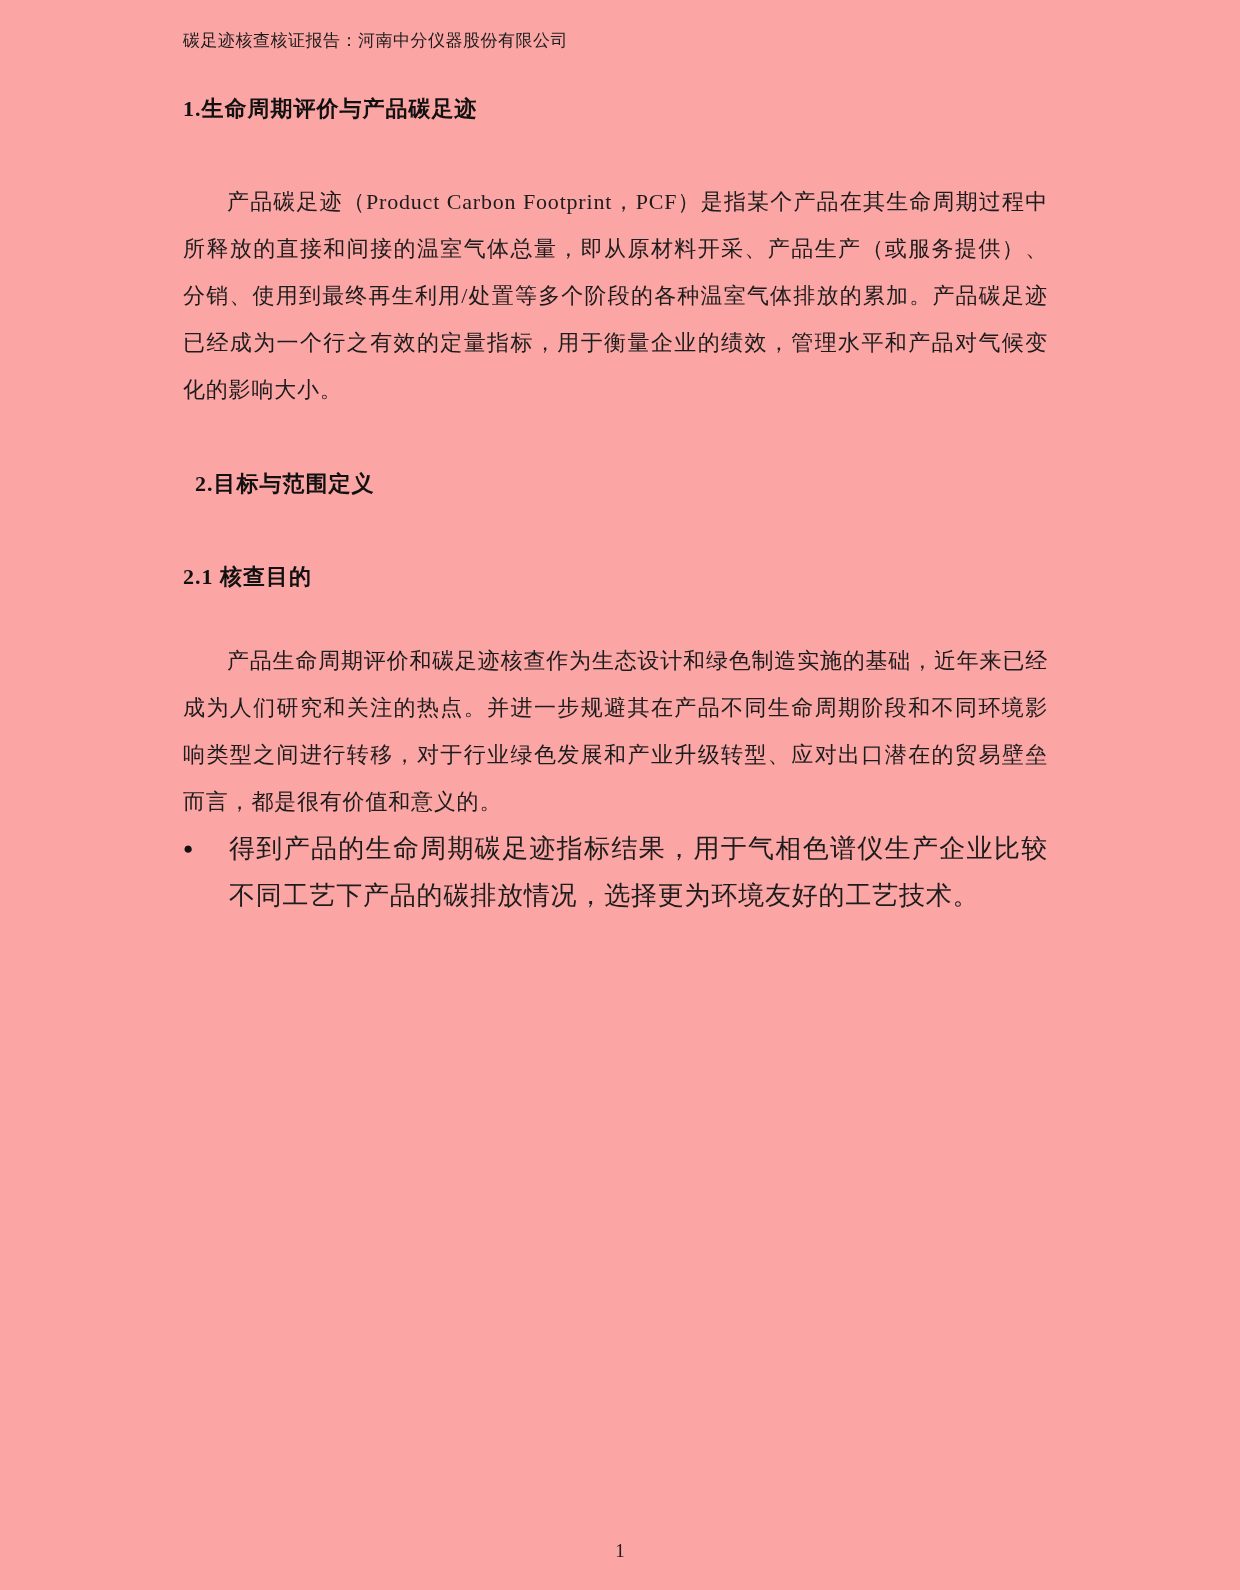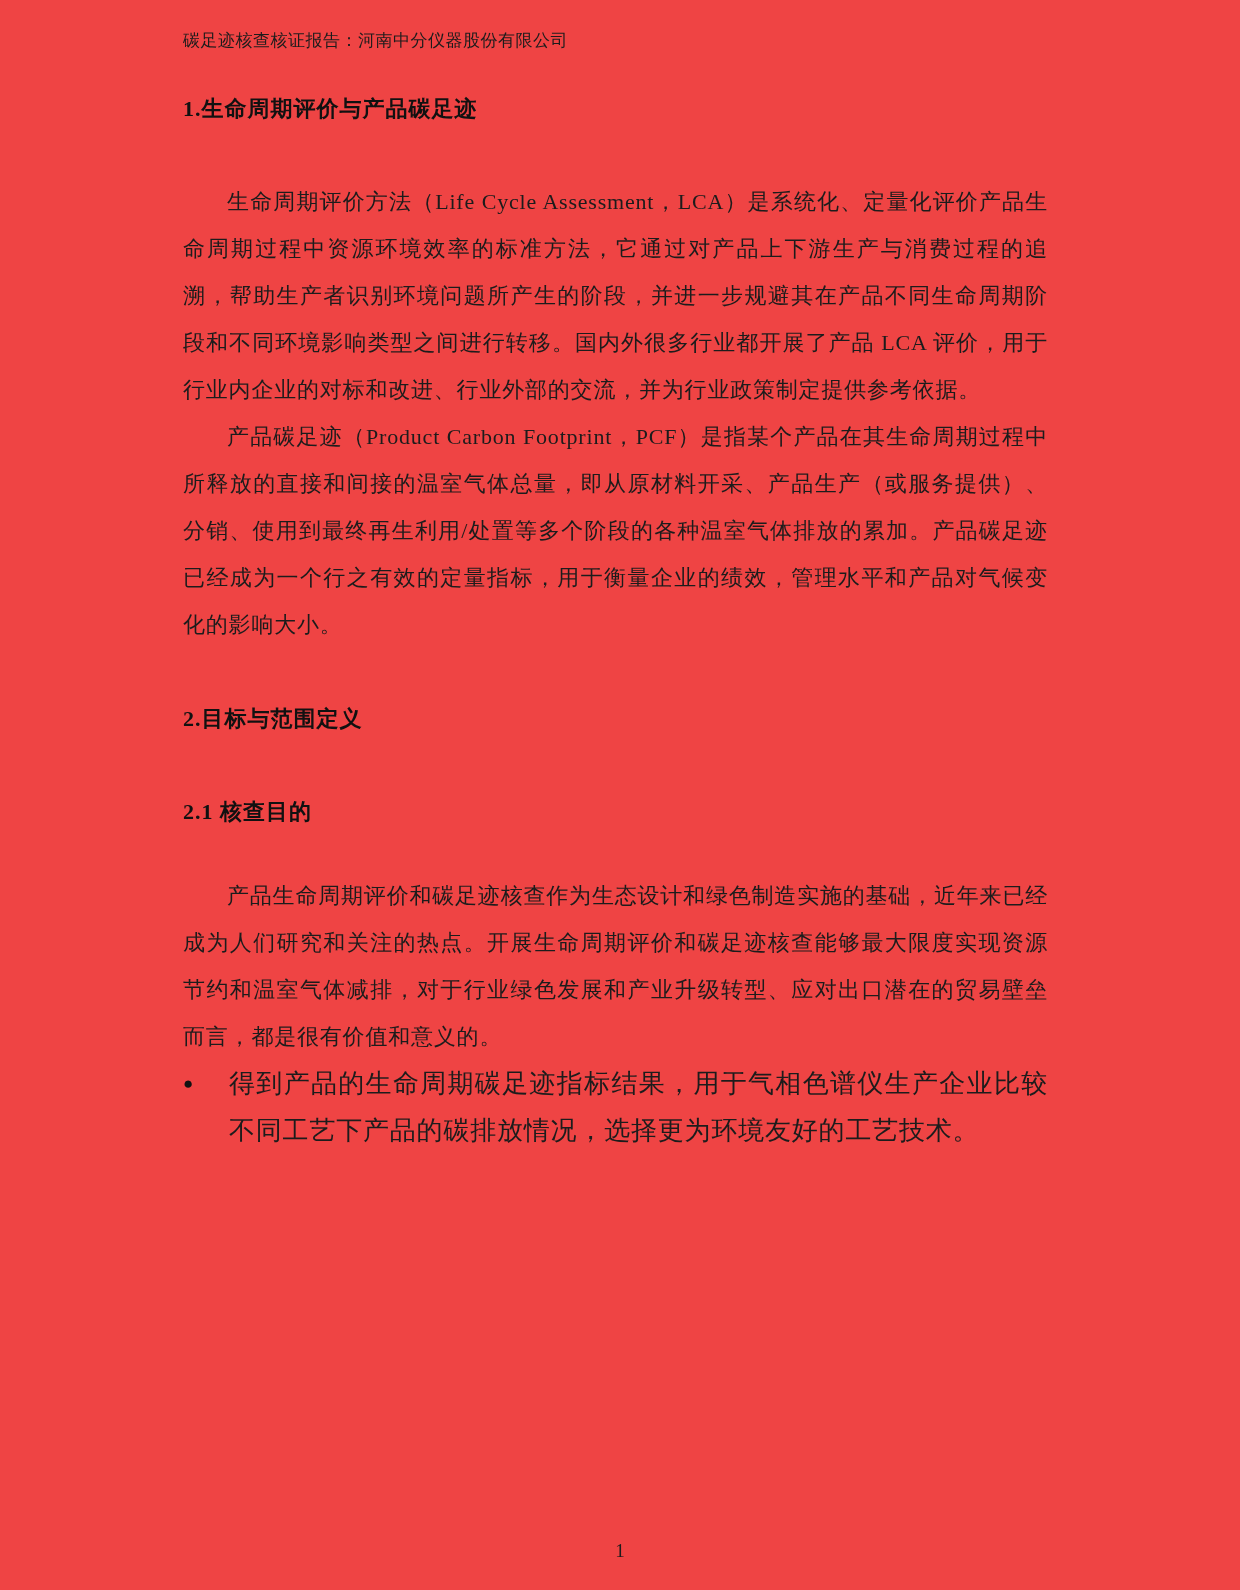--- a/index.html
+++ b/index.html
@@ -5,21 +5,21 @@
   html, body {
     margin: 0;
     padding: 0;
     background: #e8e8e8;
   }
   .page {
     position: relative;
     width: 1240px;
     height: 1590px;
     margin: 0 auto;
-    background: #ef4444;
+    background: #fca5a5;
     color: #1c1c1c;
     font-family: "Liberation Serif", "DejaVu Serif", serif;
     overflow: hidden;
     box-sizing: border-box;
   }
   .content {
     box-sizing: border-box;
     padding: 30px 192px 0 183px;
   }
   .running-header {
@@ -89,29 +89,28 @@
 </head>
 <body>
 
 <div class="page">
   <div class="content">
 
     <div class="running-header">碳足迹核查核证报告：河南中分仪器股份有限公司</div>
 
     <h1 class="doc-h1">1.生命周期评价与产品碳足迹</h1>
 
-    <p class="body-par">生命周期评价方法（Life Cycle Assessment，LCA）是系统化、定量化评价产品生命周期过程中资源环境效率的标准方法，它通过对产品上下游生产与消费过程的追溯，帮助生产者识别环境问题所产生的阶段，并进一步规避其在产品不同生命周期阶段和不同环境影响类型之间进行转移。国内外很多行业都开展了产品 LCA 评价，用于行业内企业的对标和改进、行业外部的交流，并为行业政策制定提供参考依据。</p>
 
     <p class="body-par">产品碳足迹（Product Carbon Footprint，PCF）是指某个产品在其生命周期过程中所释放的直接和间接的温室气体总量，即从原材料开采、产品生产（或服务提供）、分销、使用到最终再生利用/处置等多个阶段的各种温室气体排放的累加。产品碳足迹已经成为一个行之有效的定量指标，用于衡量企业的绩效，管理水平和产品对气候变化的影响大小。</p>
 
-    <h1 class="doc-h1 doc-h2" style="margin:52px 0 0 0;">2.目标与范围定义</h1>
+    <h1 class="doc-h1 doc-h2" style="margin:52px 0 0 12px;">2.目标与范围定义</h1>
 
     <h3 class="doc-h3">2.1 核查目的</h3>
 
-    <p class="body-par">产品生命周期评价和碳足迹核查作为生态设计和绿色制造实施的基础，近年来已经成为人们研究和关注的热点。开展生命周期评价和碳足迹核查能够最大限度实现资源节约和温室气体减排，对于行业绿色发展和产业升级转型、应对出口潜在的贸易壁垒而言，都是很有价值和意义的。</p>
+    <p class="body-par">产品生命周期评价和碳足迹核查作为生态设计和绿色制造实施的基础，近年来已经成为人们研究和关注的热点。并进一步规避其在产品不同生命周期阶段和不同环境影响类型之间进行转移，对于行业绿色发展和产业升级转型、应对出口潜在的贸易壁垒而言，都是很有价值和意义的。</p>
 
 
     <div class="bullet-item">
       <span class="bullet-marker">●</span>
       <span class="bullet-text">得到产品的生命周期碳足迹指标结果，用于气相色谱仪生产企业比较不同工艺下产品的碳排放情况，选择更为环境友好的工艺技术。</span>
     </div>
 
   </div>
 
   <div class="page-footer">1</div>

